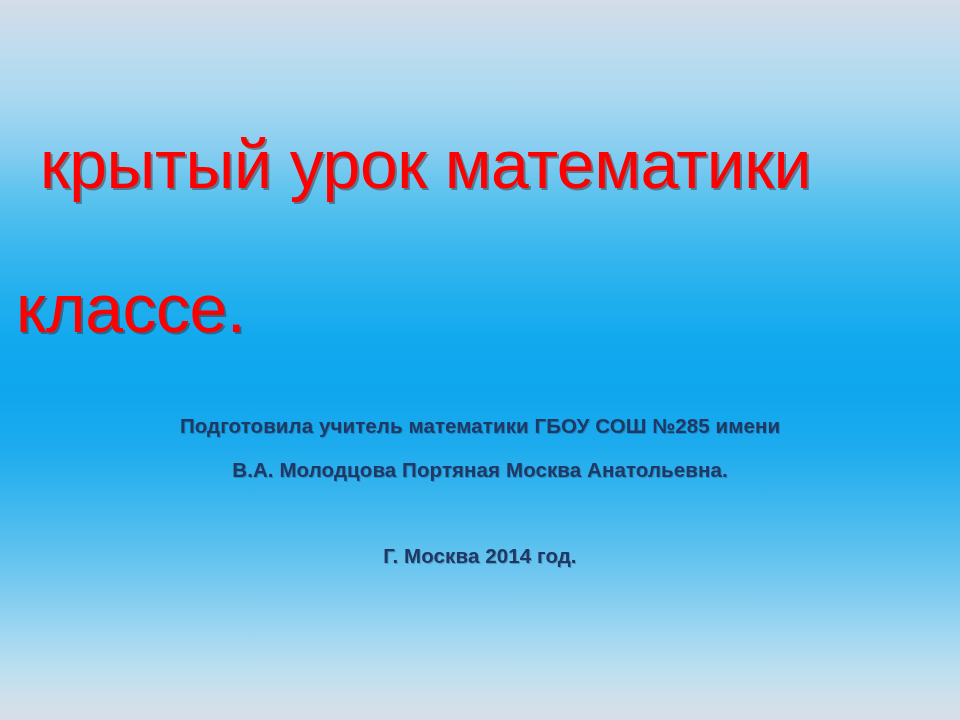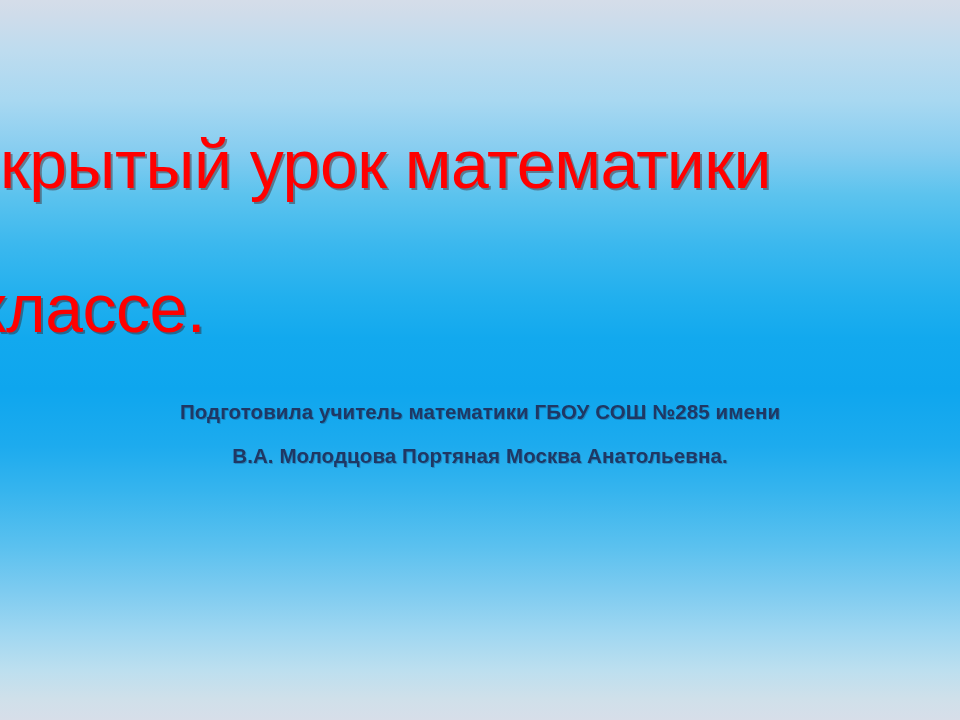--- a/index.html
+++ b/index.html
@@ -59,20 +59,21 @@
     left: 0;
     width: 758px;
     color: #ff0000;
     font-family: "Liberation Sans", sans-serif;
     font-weight: 400;
     font-size: 68px;
     line-height: 1.0;
     letter-spacing: -0.5px;
     white-space: nowrap;
     text-shadow: 2px 2px 0 rgba(60, 20, 20, 0.42);
+    padding-left: 40px;
   }
 
   
   #title-line-1 {
     top: 26px;
     text-align: right;
     padding-right: 132px;
     box-sizing: border-box;
   }
 
@@ -80,21 +81,21 @@
   #title-line-2 {
     top: 170px;
     text-align: left;
     text-indent: -24px;
   }
 
   
   #author-block {
     position: absolute;
     left: 0;
-    top: 390px;
+    top: 404px;
     width: 960px;
     text-align: center;
   }
 
   .author-line {
     color: #1f3864;
     font-family: "Liberation Sans", sans-serif;
     font-weight: bold;
     font-size: 20.5px;
     line-height: 44px;
@@ -118,15 +119,16 @@
 
   <div id="title-block">
     <div class="title-line" id="title-line-1">крытый урок математики</div>
     <div class="title-line" id="title-line-2">классе.</div>
   </div>
 
   <div id="author-block">
     <div class="author-line" id="author-line-1">Подготовила учитель математики ГБОУ СОШ №285 имени</div>
     <div class="author-line" id="author-line-2">В.А. Молодцова  Портяная Москва Анатольевна.</div>
     <div class="author-spacer"></div>
+    <div class="author-line" id="author-line-3">Г. Москва 2014 год.</div>
   </div>
 
 </div>
 
 </body></html>

